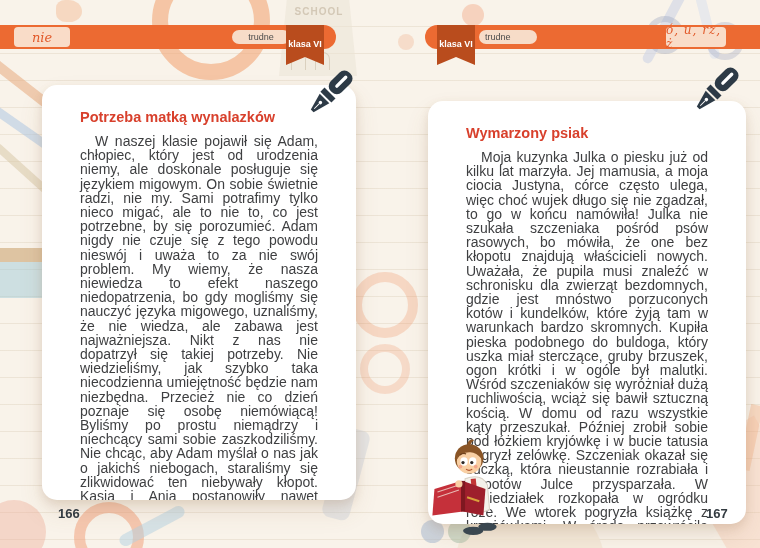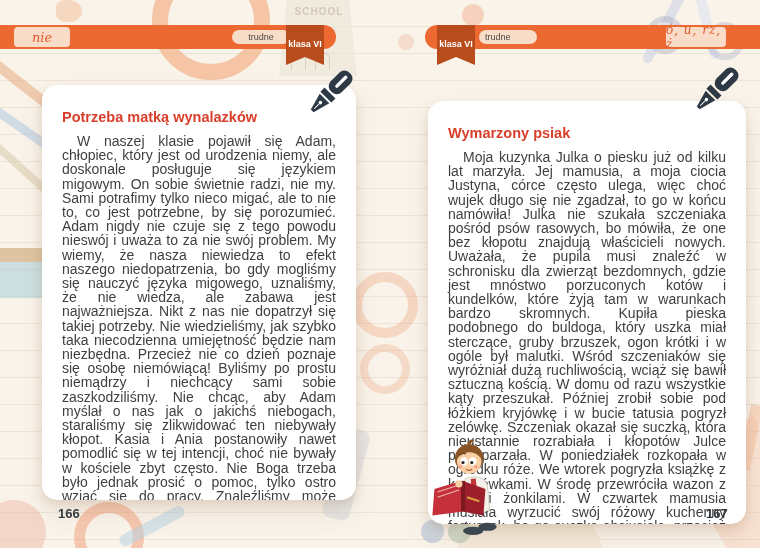--- a/index.html
+++ b/index.html
@@ -45,21 +45,21 @@
     color:#ffffff;font-size:9px;font-weight:bold;text-align:center;
     padding-top:14px;box-sizing:border-box;
   }
   #ribbon-left{left:286px;}
   #ribbon-right{left:437px;}
 
   
   .page-card{
     position:absolute;background:#ffffff;border-radius:15px;z-index:2;
     box-shadow:0 4px 10px rgba(140,100,60,.16), 0 12px 24px rgba(140,100,60,.12);
-    padding:14px 20px;box-sizing:border-box;overflow:hidden;
+    padding:14px 38px;box-sizing:border-box;overflow:hidden;
   }
   #card-left{left:42px;top:85px;width:314px;height:415px;}
   #card-right{left:428px;top:82px;width:318px;height:423px;margin-top:19px;}
 
   .card-title{font-size:14.5px;font-weight:bold;color:#d8402c;margin:10px 0 9px 0;}
   .card-body{
     font-size:14px;line-height:14.2px;color:#3e3f41;
     text-align:justify;text-indent:15px;margin:0;
   }
   .card-body-wrap{

